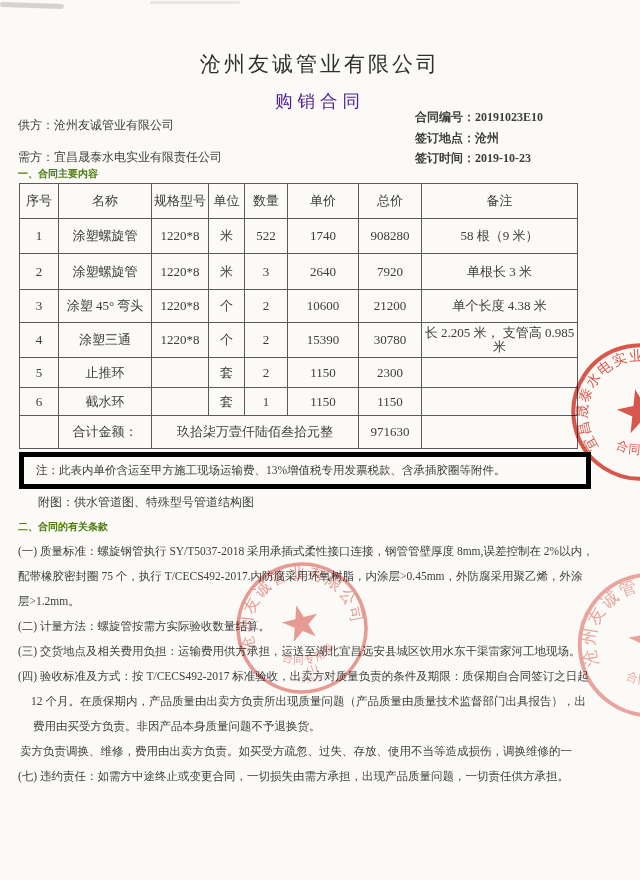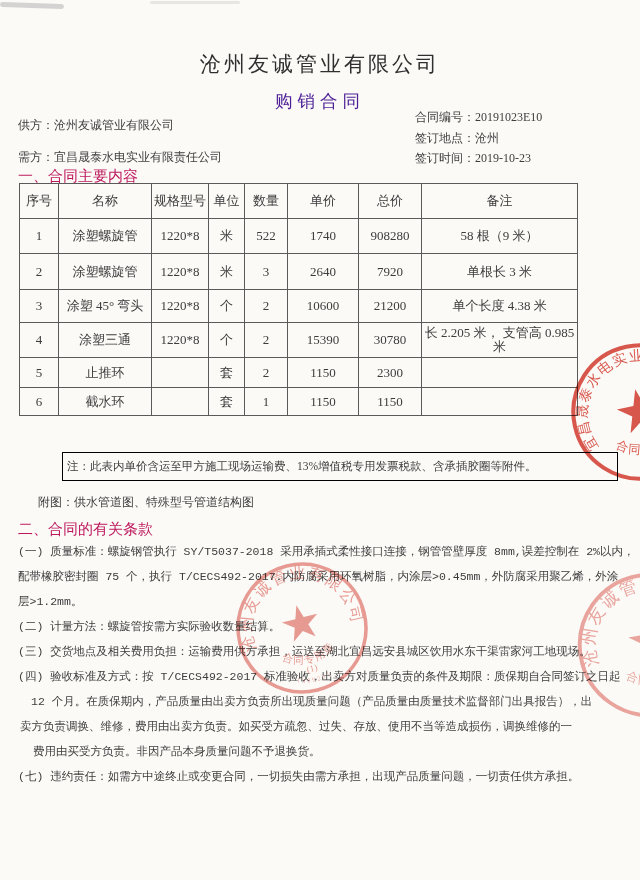--- a/index.html
+++ b/index.html
@@ -8,32 +8,32 @@
     background:#fbfaf7; overflow:hidden;
     font-family:"Liberation Serif","DejaVu Serif",serif;
     color:#3d3d3d;
   }
   .abs{position:absolute;}
   .company-title{left:0; top:50px; width:100%; text-align:center;
     font-size:21px; letter-spacing:3px; color:#2f2f2f;}
   .doc-title{left:0; top:89px; width:100%; text-align:center;
     font-size:17.5px; letter-spacing:5px; color:#4c1d95;}
   .party-line{left:18px; font-size:12px;}
-  .meta-line{left:415px; font-size:12px;}
-  .section-title{left:18px; font-size:15px; color:#be185d;}
+  .meta-line{left:415px; font-size:12px;font-weight:bold;}
+  .section-title{left:18px; font-size:10px; color:#4d7c0f;font-weight:bold;}
 
   table.goods{position:absolute; left:19px; top:183px; border-collapse:collapse;
     table-layout:fixed; width:558px; font-size:13px; color:#3c3c3c;}
   table.goods td, table.goods th{border:1px solid #5a5a5a; text-align:center;
     vertical-align:middle; padding:0 2px; font-weight:normal; overflow:hidden;}
   .note-box{left:19px; top:452px; width:550px; height:27px; line-height:27px;
-    border:1px solid #000000; font-size:11.5px; padding-left:4px; white-space:nowrap;margin-left:43px;}
+    border:5px solid #000000; font-size:11.5px; padding-left:12px; white-space:nowrap;}
   .attachment{left:18px; top:494px; font-size:12px;margin-left:20px;}
   .clauses{left:18px; top:539px; width:608px; font-size:11.5px; line-height:25px;}
-  .clauses .cl{height:25px; white-space:nowrap;font-family:Liberation Mono, monospace;}
+  .clauses .cl{height:25px; white-space:nowrap;}
   .cl.ind-a{padding-left:13px;}
   .cl.ind-b{padding-left:2px;}
   .cl.ind-c{padding-left:15px;}
 
   .stamp{position:absolute; color:#d63b2f; mix-blend-mode:multiply; pointer-events:none;}
   .stamp svg{display:block; width:100%; height:100%; overflow:visible;}
   .stamp-buyer{left:566px; top:338px; width:148px; height:148px;
     transform:rotate(-12deg); opacity:.85;}
   .stamp-supplier-mid{left:231px; top:557px; width:142px; height:142px;
     transform:rotate(-14deg); opacity:.5;}
@@ -139,39 +139,46 @@
     <tr style="height:28px">
       <td>6</td>
       <td>截水环</td>
       <td></td>
       <td>套</td>
       <td>1</td>
       <td>1150</td>
       <td>1150</td>
       <td></td>
     </tr>
+    <tr style="height:33px">
+      <td></td>
+      <td>合计金额：</td>
+      <td colspan="4">玖拾柒万壹仟陆佰叁拾元整</td>
+      <td>971630</td>
+      <td></td>
+    </tr>
   </tbody>
     </table>
 
   <div class="abs note-box">注：此表内单价含运至甲方施工现场运输费、13%增值税专用发票税款、含承插胶圈等附件。</div>
 
   <div class="abs attachment">附图：供水管道图、特殊型号管道结构图</div>
 
   <div class="abs section-title" style="top:520px">二、合同的有关条款</div>
 
   <div class="abs clauses">
     <div class="cl">(一) 质量标准：螺旋钢管执行 SY/T5037-2018 采用承插式柔性接口连接，钢管管壁厚度 8mm,误差控制在 2%以内，</div>
     <div class="cl">配带橡胶密封圈 75 个，执行 T/CECS492-2017.内防腐采用环氧树脂，内涂层&gt;0.45mm，外防腐采用聚乙烯，外涂</div>
     <div class="cl">层&gt;1.2mm。</div>
     <div class="cl">(二) 计量方法：螺旋管按需方实际验收数量结算。</div>
     <div class="cl">(三) 交货地点及相关费用负担：运输费用供方承担，运送至湖北宜昌远安县城区饮用水东干渠雷家河工地现场。</div>
     <div class="cl">(四) 验收标准及方式：按 T/CECS492-2017 标准验收，出卖方对质量负责的条件及期限：质保期自合同签订之日起</div>
     <div class="cl ind-a">12 个月。在质保期内，产品质量由出卖方负责所出现质量问题（产品质量由质量技术监督部门出具报告），出</div>
+    <div class="cl ind-c">费用由买受方负责。非因产品本身质量问题不予退换货。</div>
     <div class="cl ind-b">卖方负责调换、维修，费用由出卖方负责。如买受方疏忽、过失、存放、使用不当等造成损伤，调换维修的一</div>
-    <div class="cl ind-c">费用由买受方负责。非因产品本身质量问题不予退换货。</div>
     <div class="cl">(七) 违约责任：如需方中途终止或变更合同，一切损失由需方承担，出现产品质量问题，一切责任供方承担。</div>
   </div>
 
   <div class="stamp stamp-buyer">
     <svg viewBox="0 0 200 200">
       <defs>
         <path id="b-ring" d="M 40,142 A 72,72 0 1,1 160,142" fill="none"></path>
         <path id="b-bottom" d="M 50,132 A 64,64 0 0,0 150,132" fill="none"></path>
       </defs>
       <circle cx="100" cy="100" r="90" fill="none" stroke="currentColor" stroke-width="5.5"></circle>

